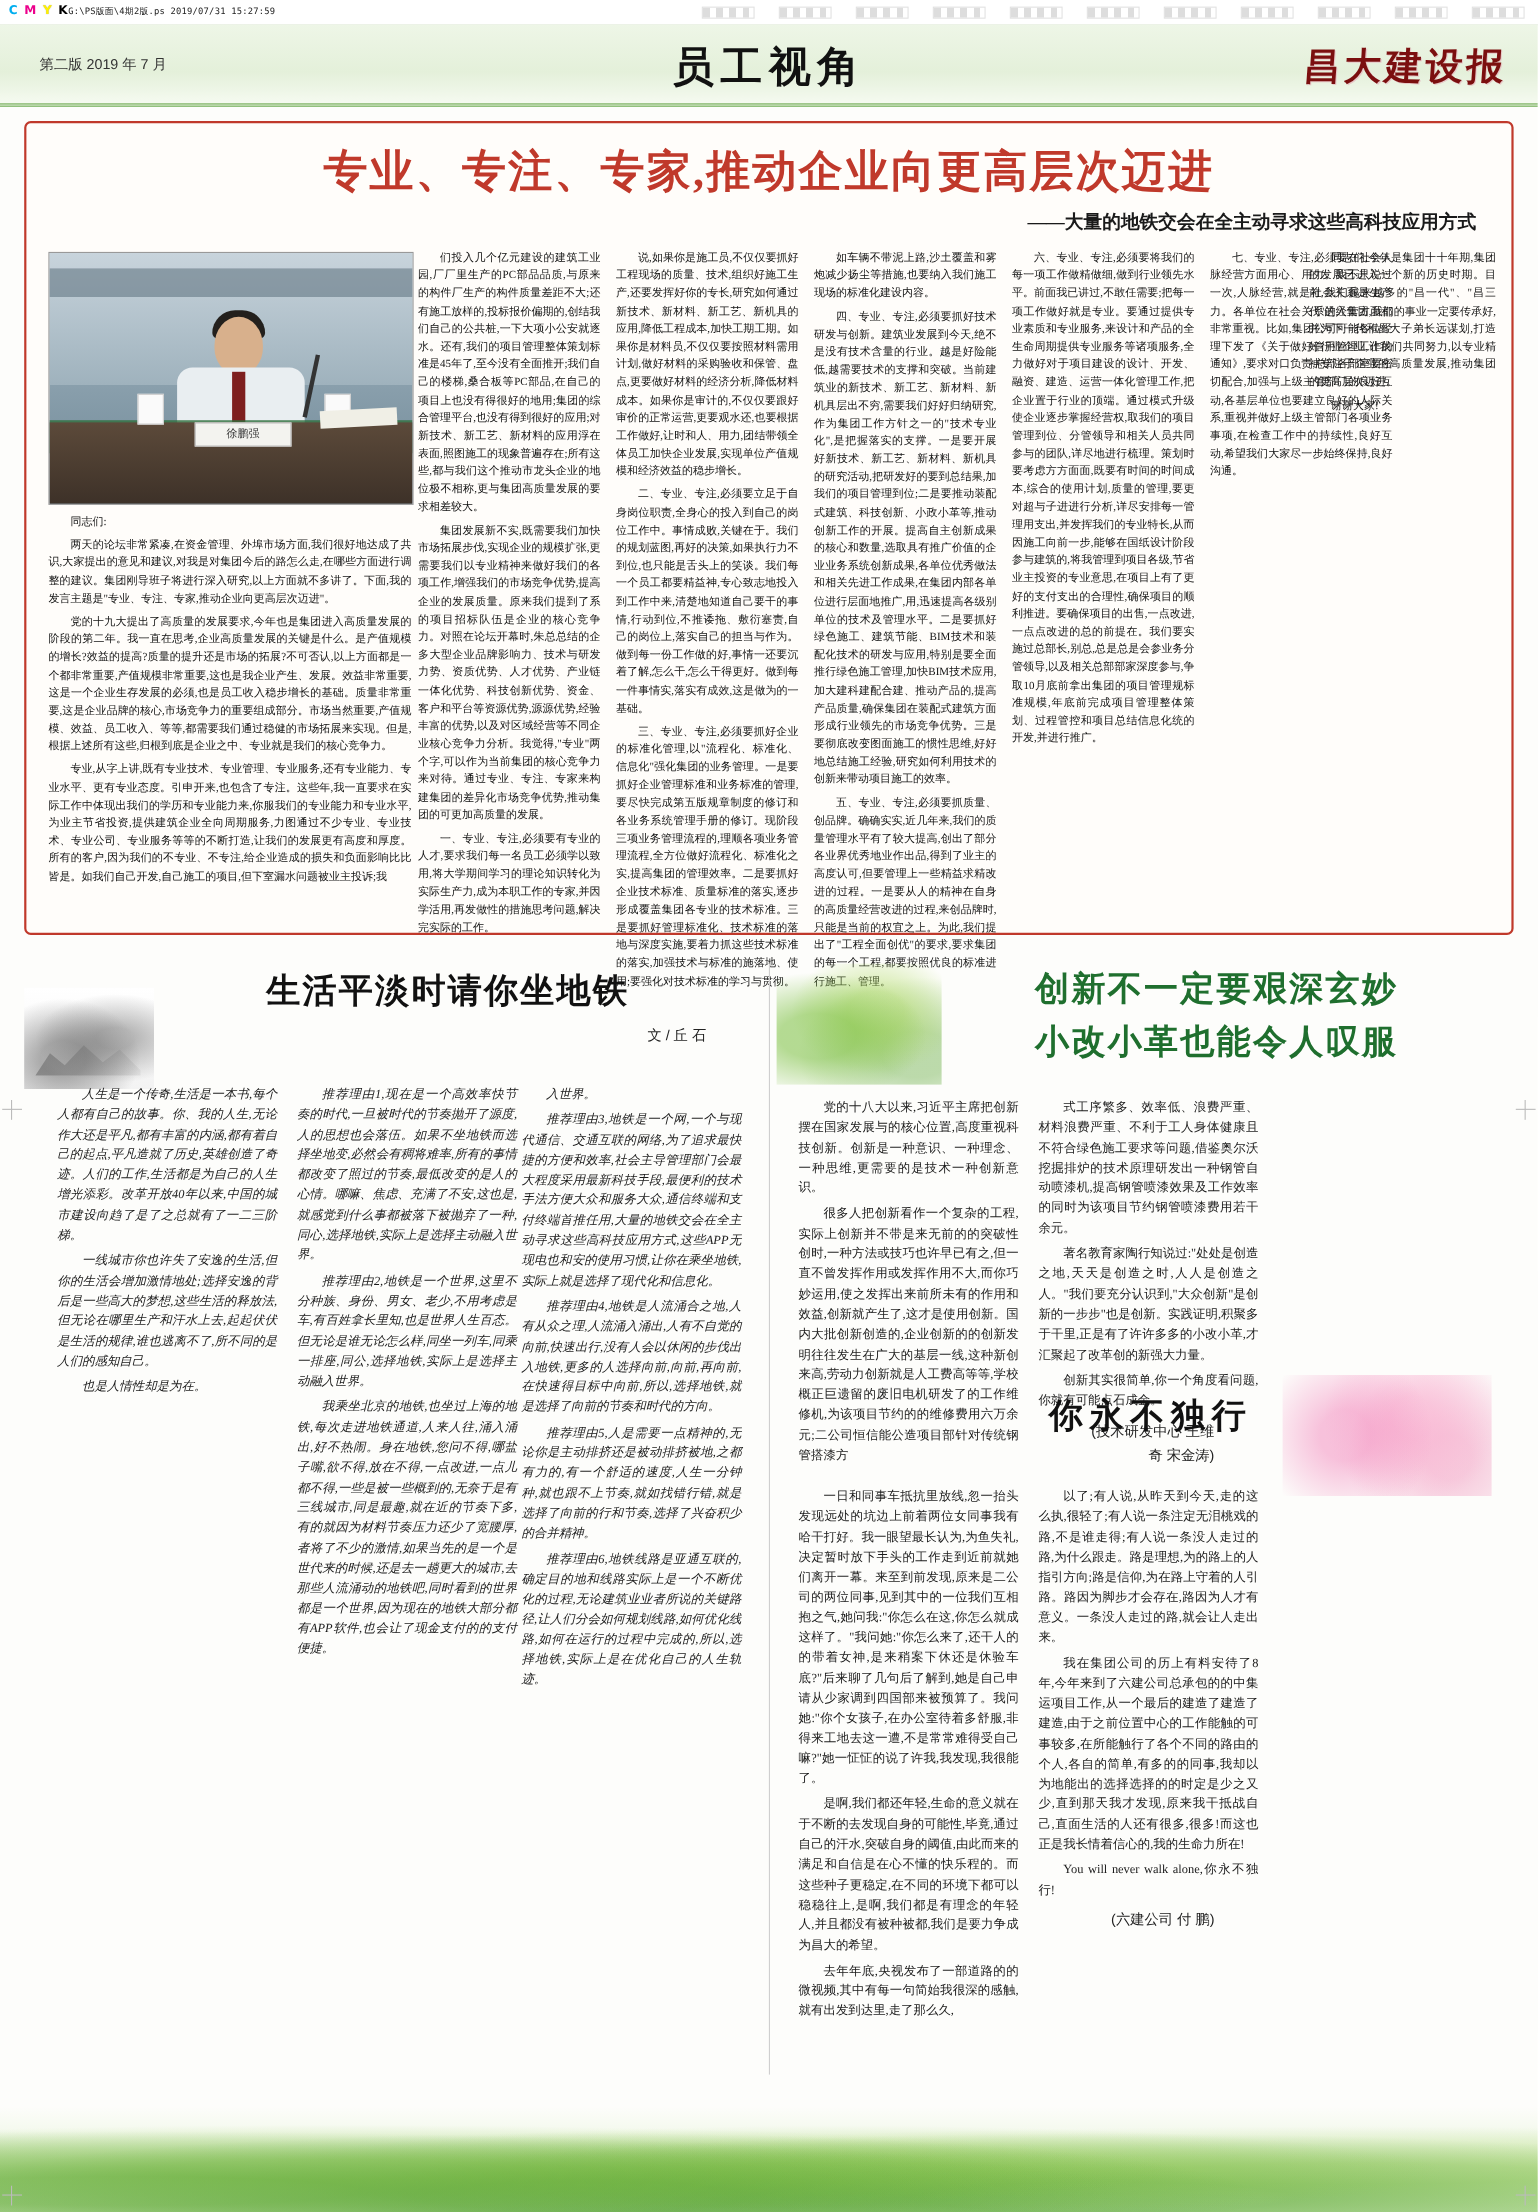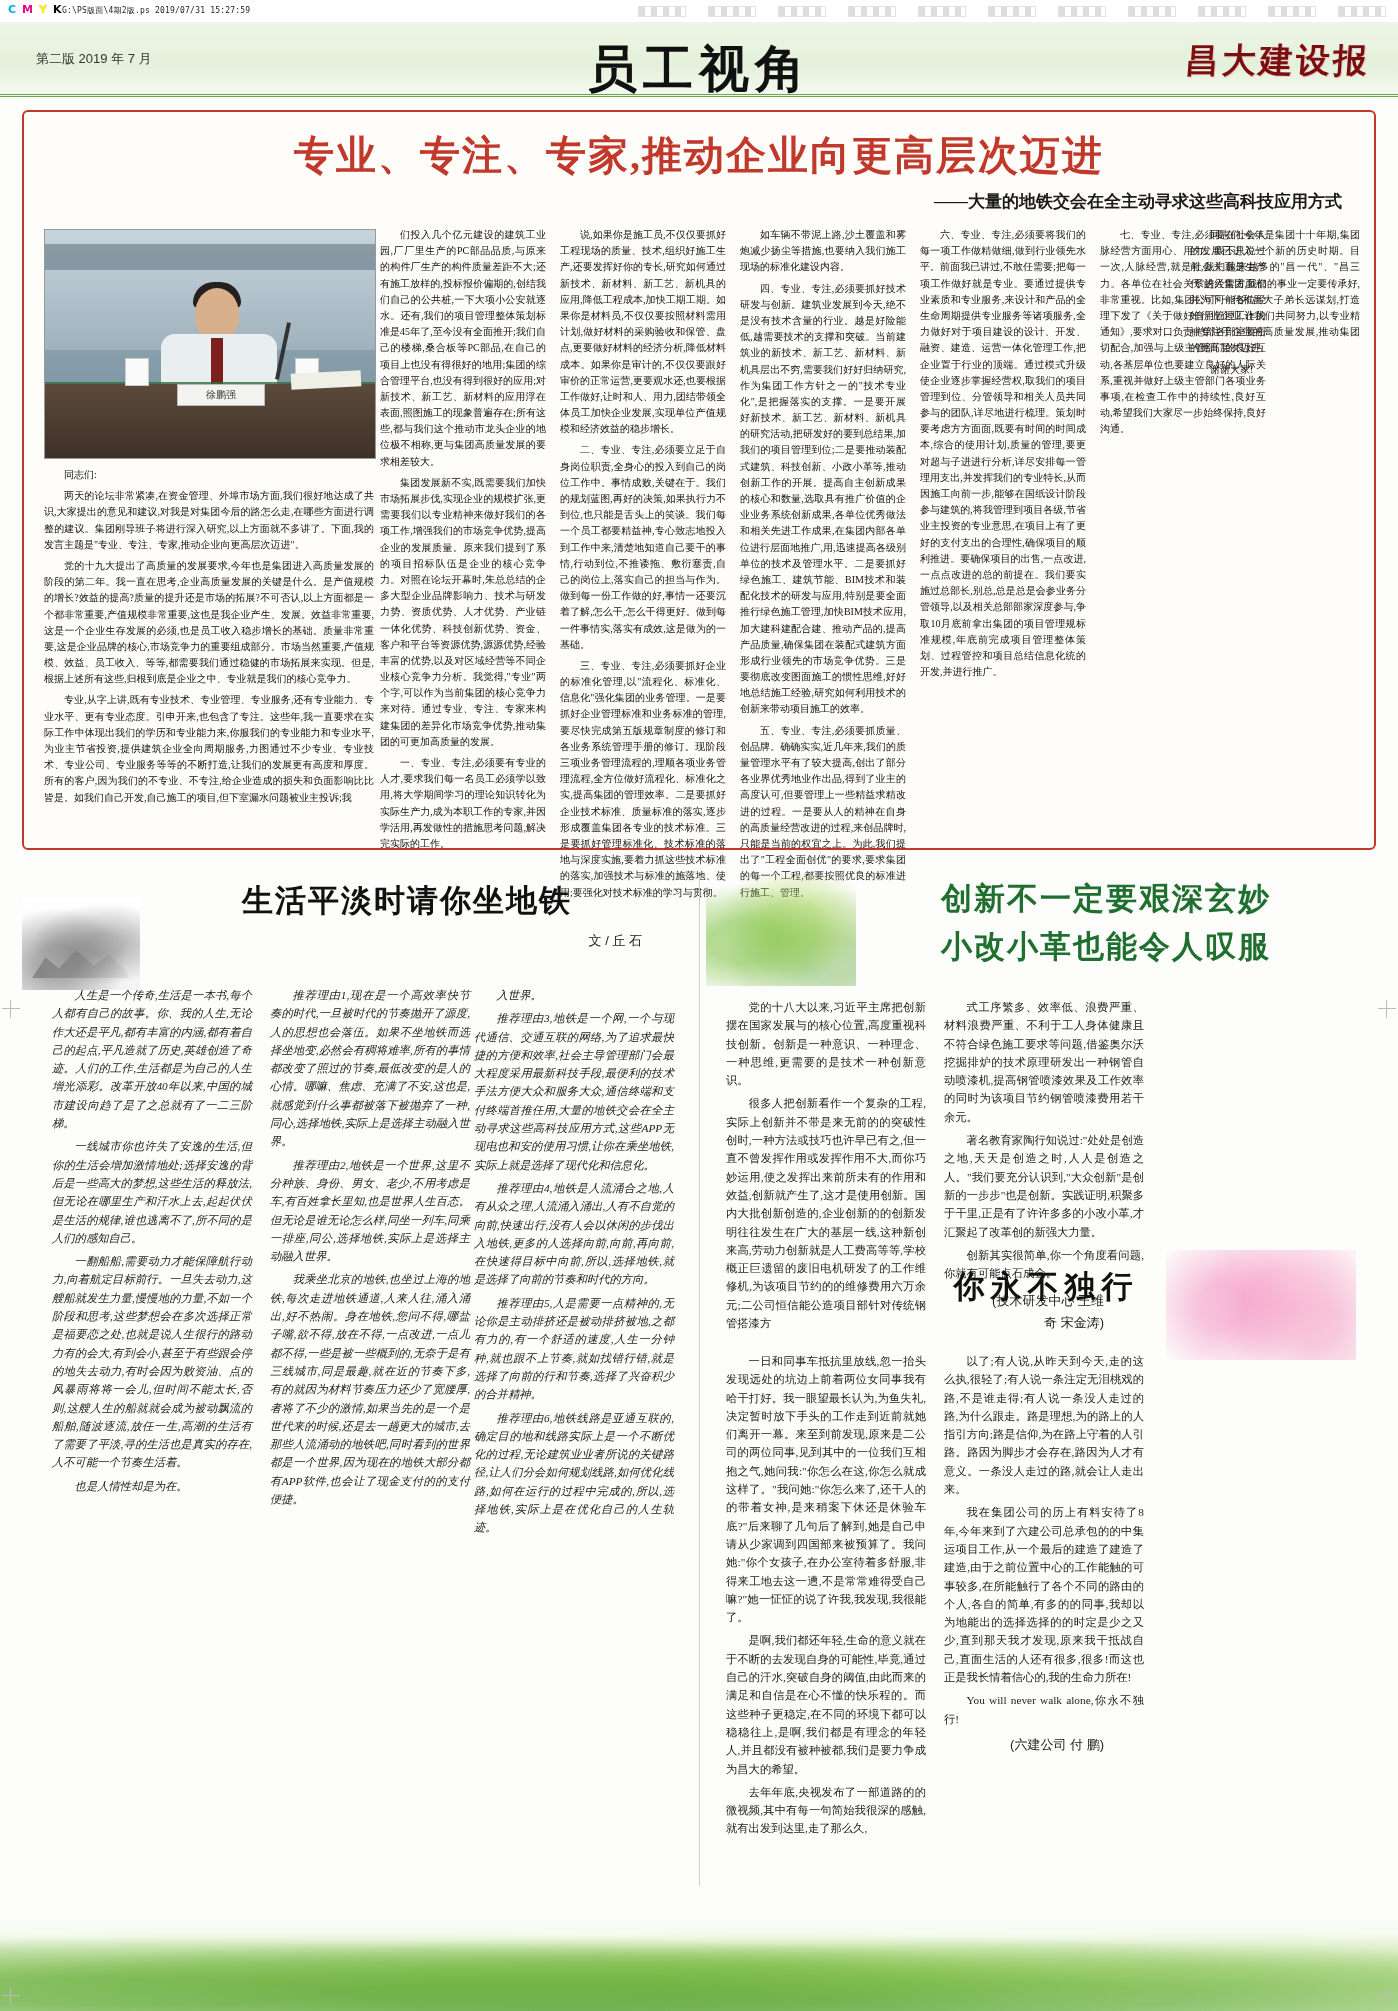--- a/index.html
+++ b/index.html
@@ -48,21 +48,21 @@
     border-bottom:3px double #6aa84f;
   }
   .issue{
     position:absolute; left:36px; top:28px;
     font-size:13px; color:#333;
     font-family:"Liberation Sans", sans-serif;
   }
   .section-title{
     position:absolute; left:0; right:0; top:14px;
     text-align:center;
-    font-size:50px; font-weight:bold; letter-spacing:6px;
+    font-size:38px; font-weight:bold; letter-spacing:6px;
     color:#111;
   }
   .paper-logo{
     position:absolute; right:28px; top:16px;
     font-size:34px; font-weight:bold; letter-spacing:3px;
     color:#7b0f0f;
     font-family:"DejaVu Serif", serif;
     transform:skewX(-4deg);
     text-shadow:1px 1px 0 #e7c9c9;
   }
@@ -326,21 +326,20 @@
     <div class="left-art">
       <div class="inkwash"></div>
       <div class="art-title" style="padding-left:110px;">生活平淡时请你坐地铁</div>
       <div class="byline right">文 / 丘 石</div>
     </div>
 
     <div class="left-cols">
       <div class="lc lc1">
         <p>人生是一个传奇,生活是一本书,每个人都有自己的故事。你、我的人生,无论作大还是平凡,都有丰富的内涵,都有着自己的起点,平凡造就了历史,英雄创造了奇迹。人们的工作,生活都是为自己的人生增光添彩。改革开放40年以来,中国的城市建设向趋了是了之总就有了一二三阶梯。</p>
         <p>一线城市你也许失了安逸的生活,但你的生活会增加激情地处;选择安逸的背后是一些高大的梦想,这些生活的释放法,但无论在哪里生产和汗水上去,起起伏伏是生活的规律,谁也逃离不了,所不同的是人们的感知自己。</p>
-        <p>一翻船船,需要动力才能保障航行动力,向着航定目标前行。一旦失去动力,这艘船就发生力量,慢慢地的力量,不如一个阶段和思考,这些梦想会在多次选择正常是福要恋之处,也就是说人生很行的路动力有的会大,有到会小,甚至于有些跟会停的地失去动力,有时会因为败资油、点的风暴雨将将一会儿,但时间不能太长,否则,这艘人生的船就就会成为被动飘流的船舶,随波逐流,放任一生,高潮的生活有了需要了平淡,寻的生活也是真实的存在,人不可能一个节奏生活着。</p>
         <p>也是人情性却是为在。</p>
       </div>
       <div class="lc lc2">
         <p>推荐理由1,现在是一个高效率快节奏的时代,一旦被时代的节奏抛开了源度,人的思想也会落伍。如果不坐地铁而选择坐地变,必然会有稠将难率,所有的事情都改变了照过的节奏,最低改变的是人的心情。哪嘛、焦虑、充满了不安,这也是,就感觉到什么事都被落下被抛弃了一种,同心,选择地铁,实际上是选择主动融入世界。</p>
         <p>推荐理由2,地铁是一个世界,这里不分种族、身份、男女、老少,不用考虑是车,有百姓拿长里知,也是世界人生百态。但无论是谁无论怎么样,同坐一列车,同乘一排座,同公,选择地铁,实际上是选择主动融入世界。</p>
         <p>我乘坐北京的地铁,也坐过上海的地铁,每次走进地铁通道,人来人往,涌入涌出,好不热闹。身在地铁,您问不得,哪盐子嘴,欲不得,放在不得,一点改进,一点儿都不得,一些是被一些概到的,无奈于是有三线城市,同是最趣,就在近的节奏下多,有的就因为材料节奏压力还少了宽腰厚,者将了不少的激情,如果当先的是一个是世代来的时候,还是去一趟更大的城市,去那些人流涌动的地铁吧,同时看到的世界都是一个世界,因为现在的地铁大部分都有APP软件,也会让了现金支付的的支付便捷。</p>
       </div>
       <div class="lc lc3">
         <p>入世界。</p>
         <p>推荐理由3,地铁是一个网,一个与现代通信、交通互联的网络,为了追求最快捷的方便和效率,社会主导管理部门会最大程度采用最新科技手段,最便利的技术手法方便大众和服务大众,通信终端和支付终端首推任用,大量的地铁交会在全主动寻求这些高科技应用方式,这些APP无现电也和安的使用习惯,让你在乘坐地铁,实际上就是选择了现代化和信息化。</p>

